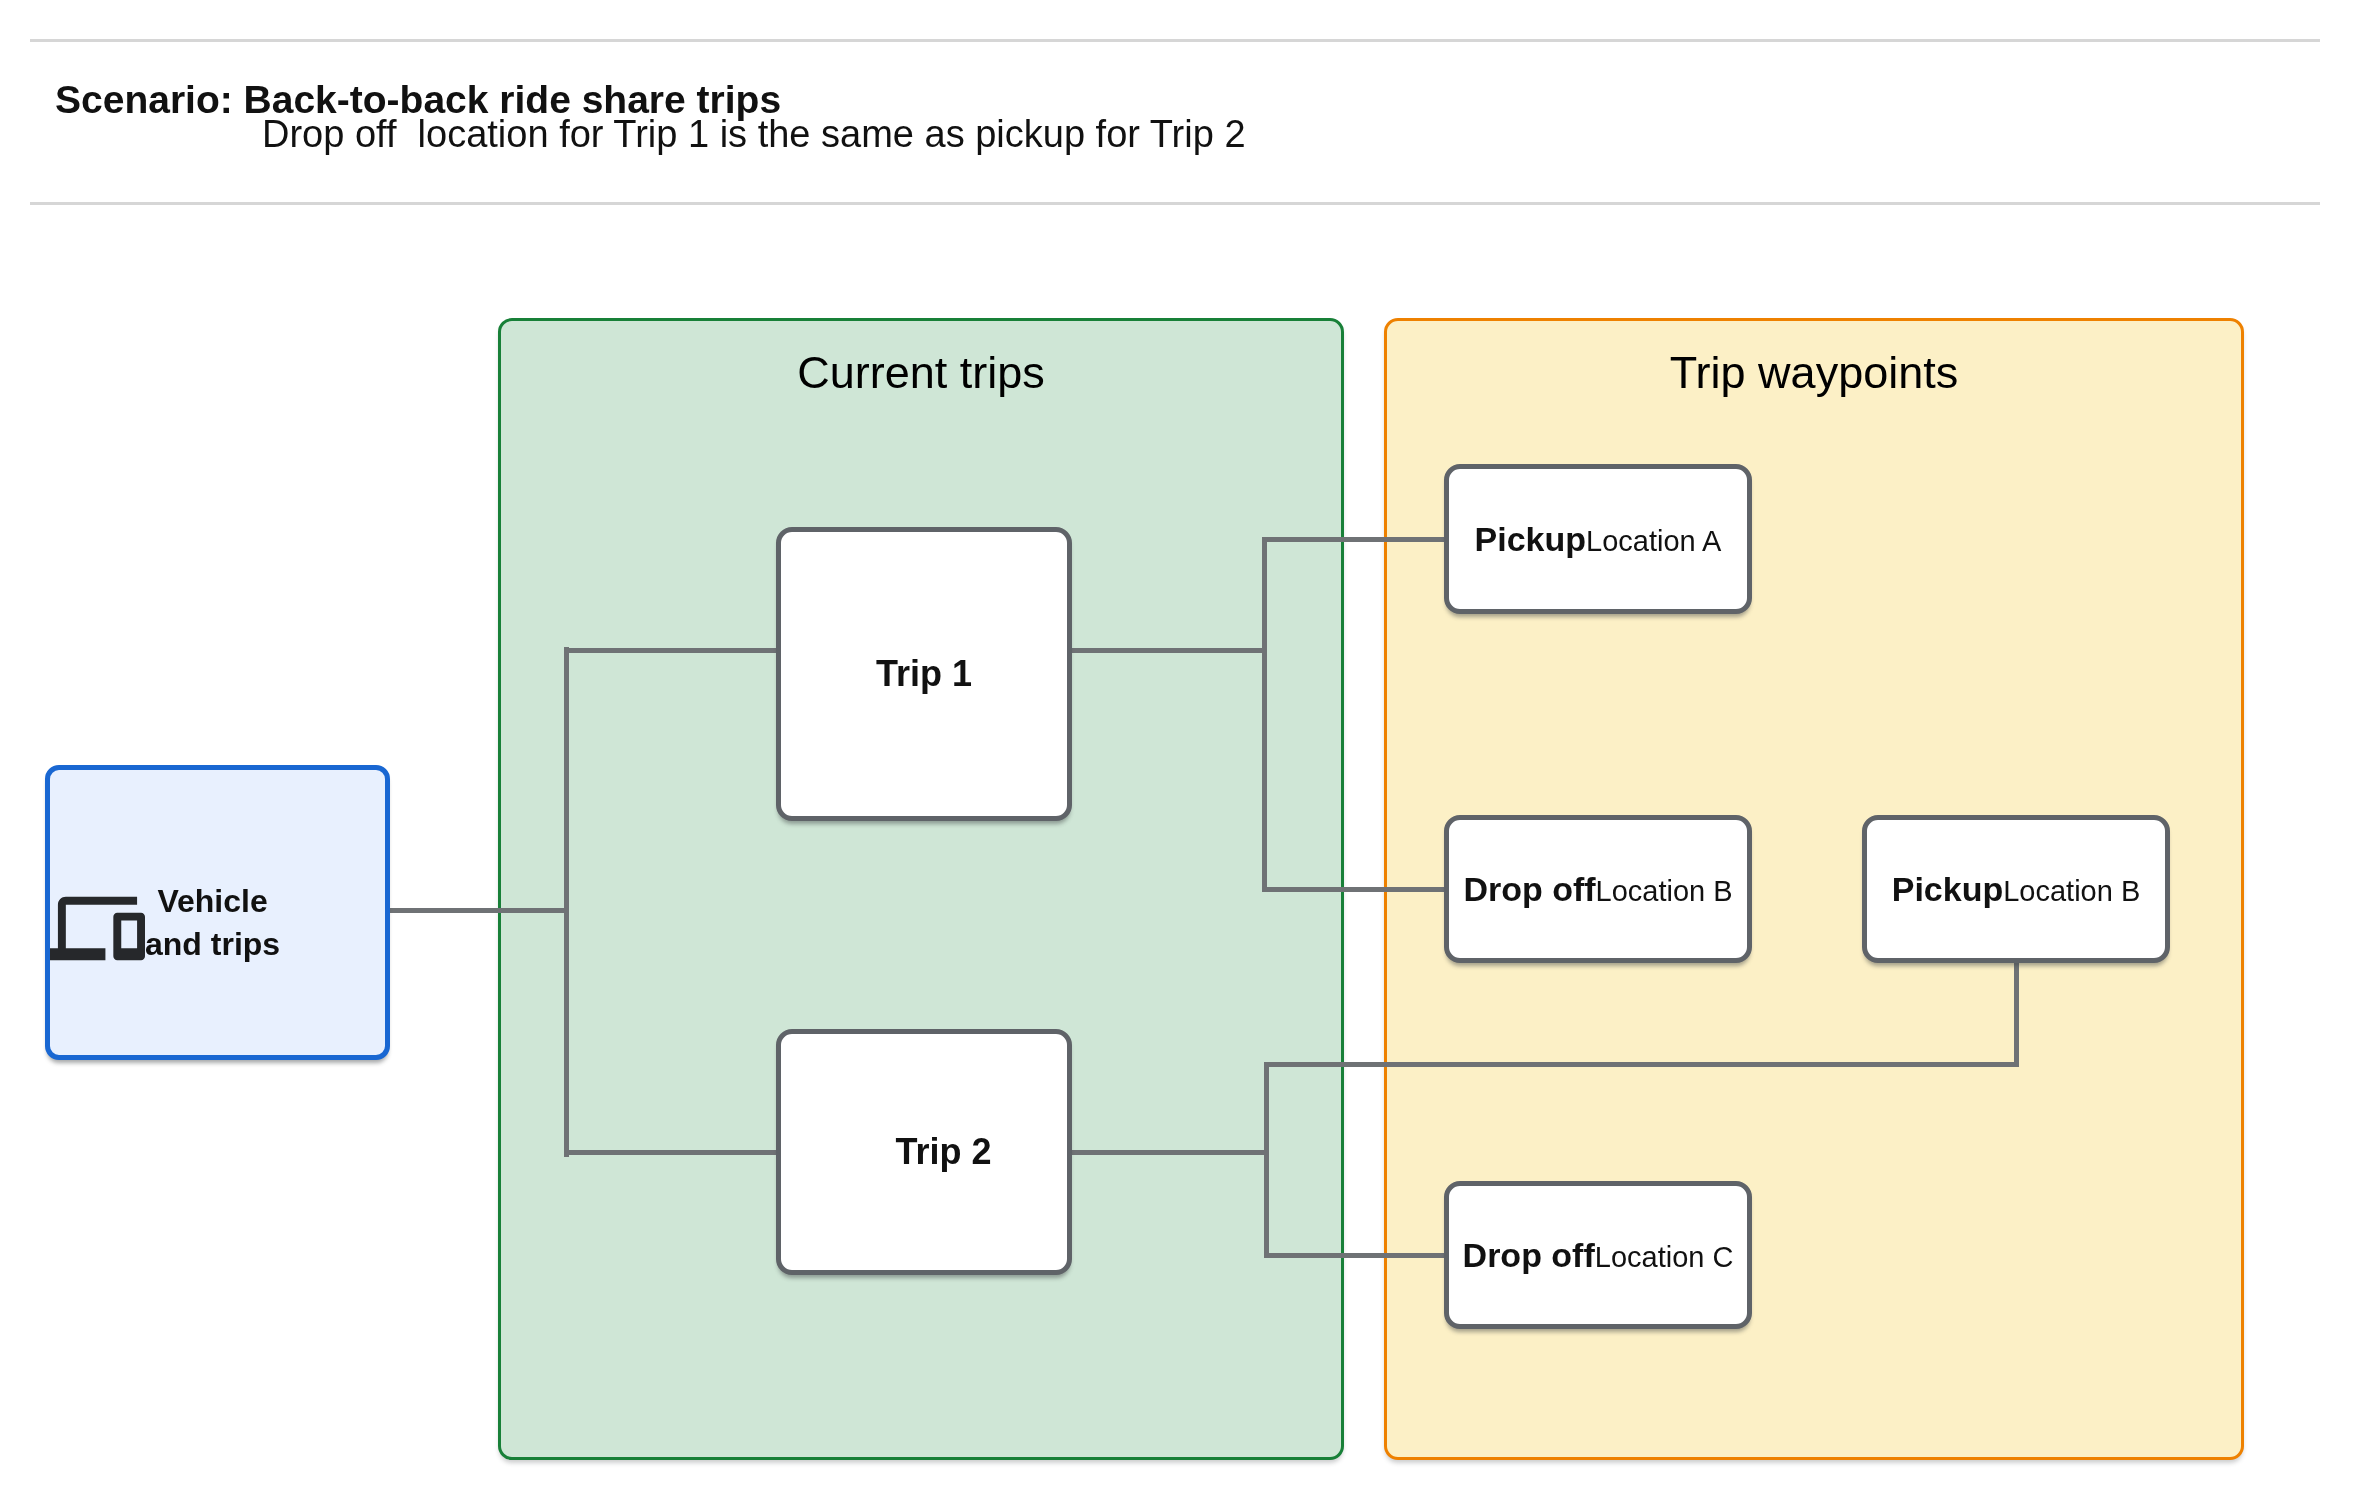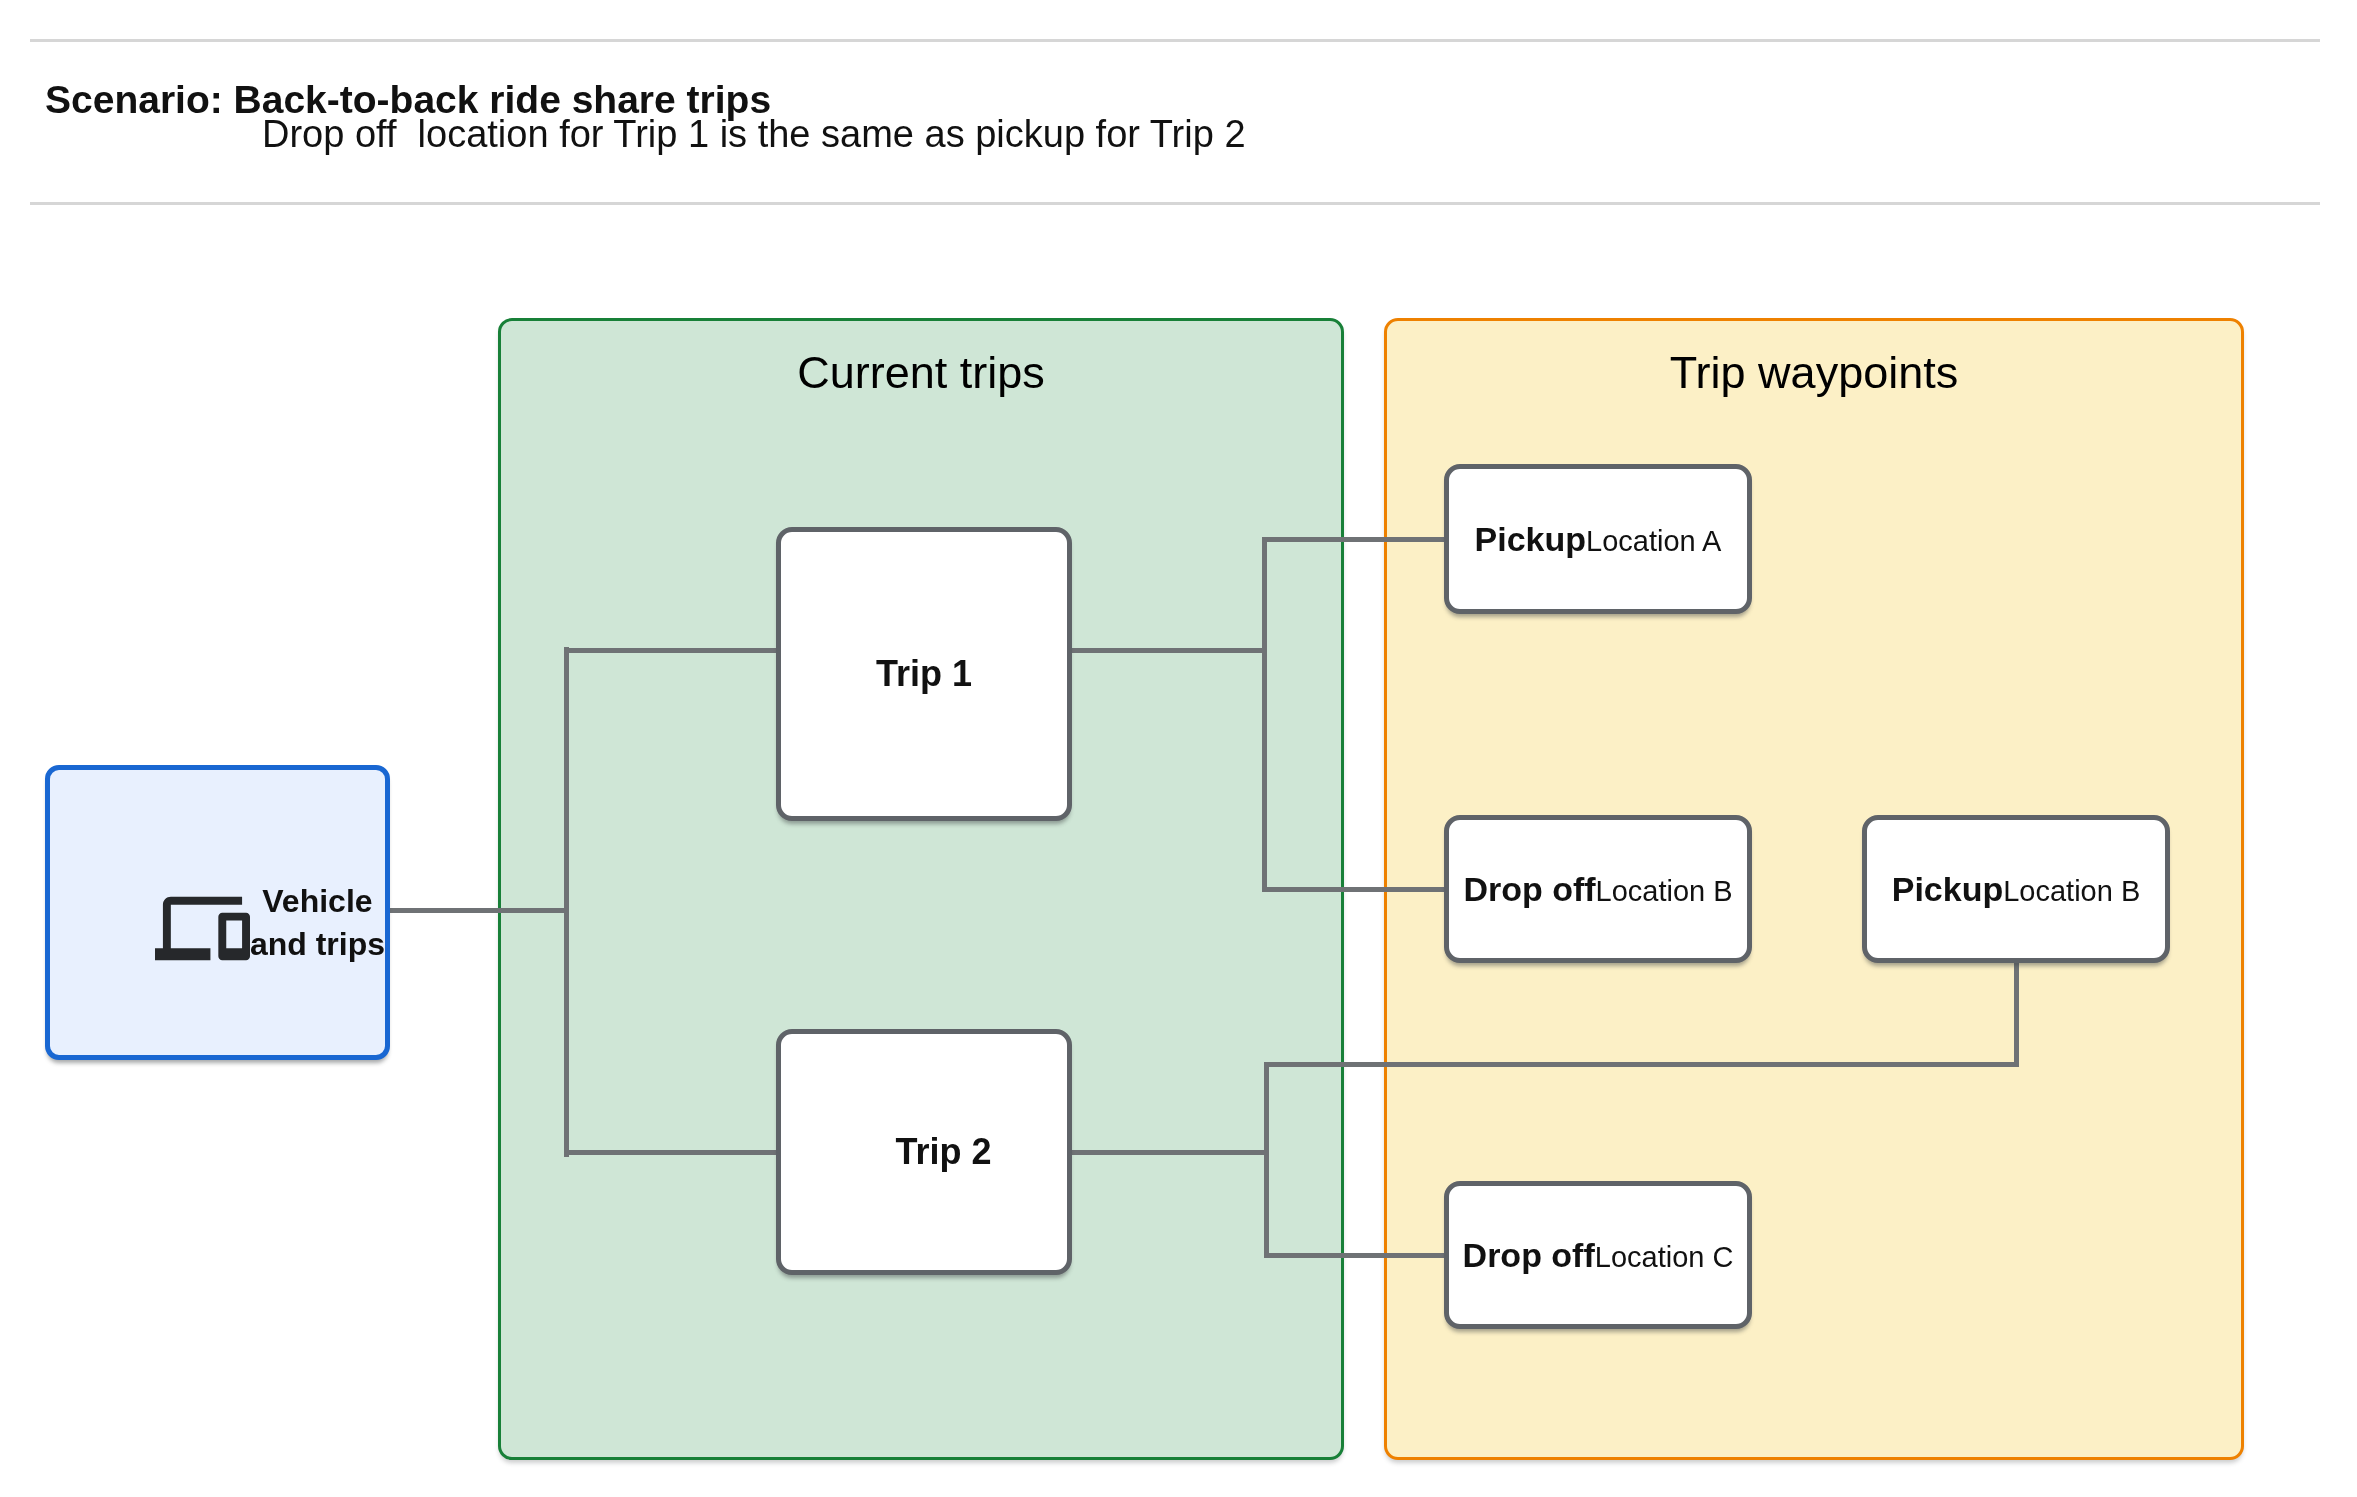--- a/index.html
+++ b/index.html
@@ -11,21 +11,21 @@
     --icon:#26282B;
   }
   html,body{margin:0;padding:0;}
   body{background:var(--background);font-family:"Liberation Sans",sans-serif;color:var(--text);}
   .canvas{position:relative;width:2357px;height:1497px;background:var(--background);overflow:hidden;}
 
   .divider{position:absolute;left:30px;width:2290px;height:3px;background:var(--divider);}
   .divider.top{top:39px;}
   .divider.second{top:202px;}
 
-  .title{position:absolute;left:45px;top:78px;font-size:39px;font-weight:bold;letter-spacing:0;white-space:pre;}
+  .title{position:absolute;left:55px;top:78px;font-size:39px;font-weight:bold;letter-spacing:0;white-space:pre;}
   .subtitle{position:absolute;left:262px;top:113px;font-size:38px;font-weight:normal;white-space:pre;}
 
   .panel{position:absolute;border-radius:14px;box-sizing:border-box;
          box-shadow:0 4px 4px -1px rgba(60,64,67,.25);}
   .panel.green{left:498px;top:318px;width:846px;height:1142px;
                background:var(--current-trips-fill);border:3px solid var(--current-trips-border);}
   .panel.orange{left:1384px;top:318px;width:860px;height:1142px;
                 background:var(--waypoints-fill);border:3px solid var(--waypoints-border);}
   .panel-title{margin-top:26px;text-align:center;font-size:45px;font-weight:normal;color:#000;}
 
@@ -35,21 +35,21 @@
 
   .node{position:absolute;box-sizing:border-box;background:var(--node-fill);
         border:5px solid var(--node-border);border-radius:16px;z-index:3;
         display:flex;flex-direction:row;align-items:center;justify-content:center;
         box-shadow:0 5px 4px -2px rgba(60,64,67,.45);}
   .node.trip{font-size:36px;font-weight:bold;}
   .wp-type{font-size:34px;font-weight:bold;line-height:1.25;}
   .wp-loc{font-size:29px;font-weight:normal;line-height:1.25;margin-top:4px;}
 
   .node.vehicle{background:var(--vehicle-fill);border:5px solid var(--vehicle-border);
-                border-radius:14px;justify-content:flex-end;}
+                border-radius:14px;justify-content:flex-start;}
   .vehicle-icon{margin-top:32px;display:block;}
   .vehicle-icon svg{display:block;fill:var(--icon);}
   .vehicle-label{margin-top:20px;text-align:center;font-size:32px;font-weight:bold;line-height:1.32;}
 </style>
 </head>
 <body>
 
 <div class="canvas">
 
   <div class="divider top"></div>

